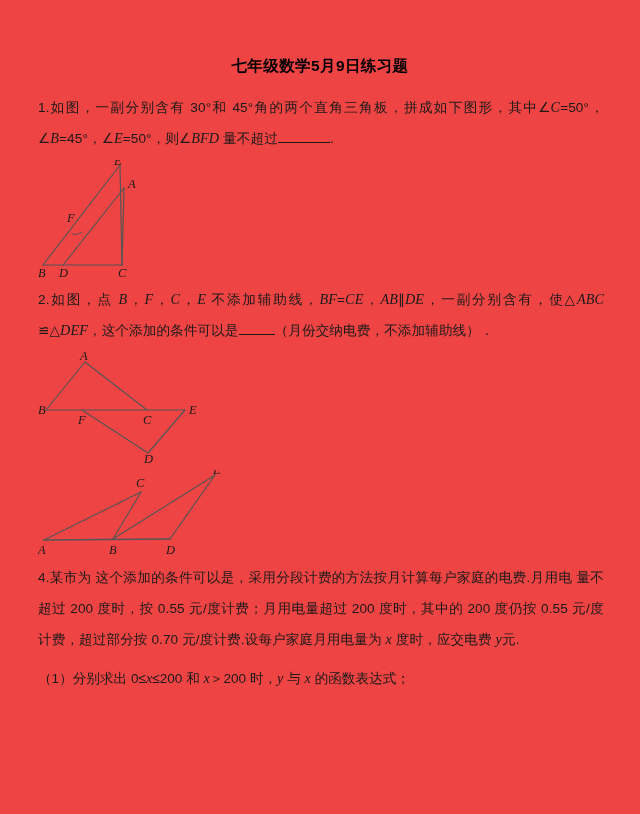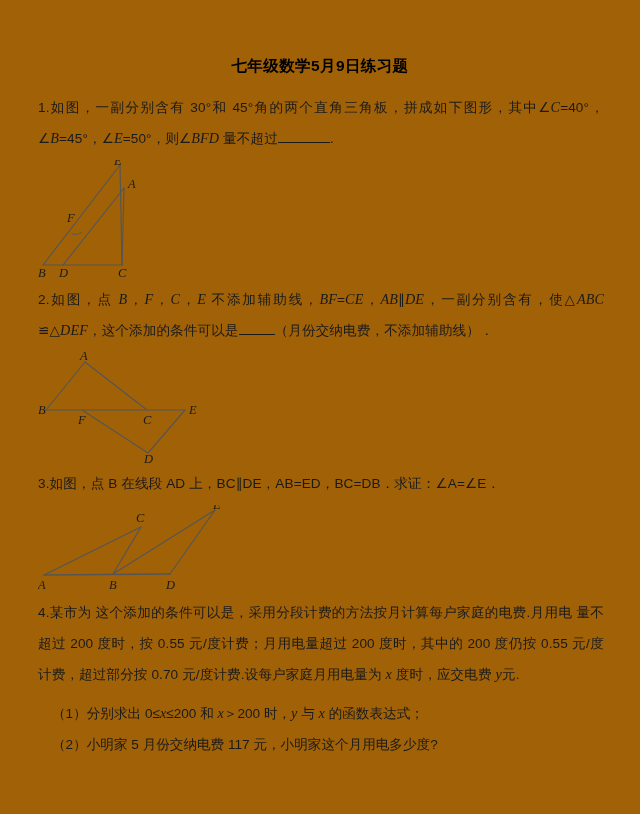--- a/index.html
+++ b/index.html
@@ -13,21 +13,21 @@
     position: relative;
     font-family: "Liberation Sans", "DejaVu Sans", sans-serif;
     color: #1a1a1a;
     overflow: hidden;
   }
   .page {
     position: absolute;
     left: 0; top: 0;
     width: 640px;
     height: 814px;
-    background: #a16207;
+    background: #ef4444;
   }
   .title {
     position: absolute;
     left: 0;
     top: 56px;
     width: 640px;
     text-align: center;
     font-size: 15.5px;
     font-weight: bold;
     letter-spacing: 0.4px;
@@ -42,21 +42,20 @@
   .q {
     font-size: 13.6px;
     line-height: 31px;
     text-align: justify;
     color: #1a1a1a;
     letter-spacing: 0.1px;
   }
   .q-sub {
     font-size: 13.6px;
     line-height: 31px;
-    margin-left: 14px;
     color: #1a1a1a;
   }
   .it {
     font-style: italic;
     font-family: "Liberation Serif", "DejaVu Serif", serif;
     font-size: 14.2px;
   }
   .blank {
     display: inline-block;
     width: 52px;
@@ -87,21 +86,21 @@
 </head>
 <body>
 
 <div class="page">
 
   <div class="title">七年级数学5月9日练习题</div>
 
   <div class="content">
 
     <div class="q">
-      <span>1.</span><span>如图，一副分别含有 30°和 45°角的两个直角三角板，拼成如下图形，其中∠</span><span class="it">C</span><span>=40°，</span>
+      <span>1.</span><span>如图，一副分别含有 30°和 45°角的两个直角三角板，拼成如下图形，其中∠</span><span class="it">C</span><span>=50°，</span>
       <span>∠</span><span class="it">B</span><span>=45°，∠</span><span class="it">E</span><span>=50°，则∠</span><span class="it">BFD</span><span> 量不超过</span><span class="blank"></span><span>.</span>
     </div>
 
     <div class="fig">
       <svg width="180" height="120" viewBox="0 0 180 120">
 
         <g stroke="#555" stroke-width="1.15" fill="none" stroke-linecap="round">
           <line x1="5" y1="105" x2="84" y2="105"></line>
           <line x1="84" y1="105" x2="82" y2="5"></line>
           <line x1="5" y1="105" x2="82" y2="5"></line>
@@ -135,23 +134,20 @@
         </g>
         <text class="vlabel" x="42" y="8">A</text>
         <text class="vlabel" x="0" y="62">B</text>
         <text class="vlabel" x="40" y="72">F</text>
         <text class="vlabel" x="105" y="72">C</text>
         <text class="vlabel" x="151" y="62">E</text>
         <text class="vlabel" x="106" y="111">D</text>
       </svg>
     </div>
 
-    <div class="q">
-      <span>3.</span><span>如图，点 B 在线段 AD 上，BC∥DE，AB=ED，BC=DB．求证：∠A=∠E．</span>
-    </div>
 
     <div class="fig">
       <svg width="230" height="88" viewBox="0 0 230 88">
 
         <g stroke="#555" stroke-width="1.15" fill="none" stroke-linecap="round">
           <line x1="6" y1="70" x2="132" y2="69" stroke-width="1.6"></line>
           <line x1="6" y1="70" x2="103" y2="22"></line>
           <line x1="103" y1="22" x2="75" y2="69"></line>
           <line x1="75" y1="69" x2="177" y2="5"></line>
           <line x1="177" y1="5" x2="132" y2="69"></line>
@@ -170,18 +166,15 @@
       <span>0.55 元/度计费，超过部分按 0.70 元/度计费.设每户家庭月用电量为 </span><span class="it">x</span><span> 度时，应交电费</span>
       <span class="it">y</span><span>元.</span>
     </div>
 
     <div class="gap"></div>
 
     <div class="q-sub">
       <span>（1）</span><span>分别求出 0≤</span><span class="it">x</span><span>≤200 和 </span><span class="it">x</span><span>＞200 时，</span><span class="it">y</span><span> 与 </span><span class="it">x</span><span> 的函数表达式；</span>
     </div>
 
-    <div class="q-sub">
-      <span>（2）</span><span>小明家 5 月份交纳电费 117 元，小明家这个月用电多少度?</span>
-    </div>
 
   </div>
 </div>
 
 </body></html>

